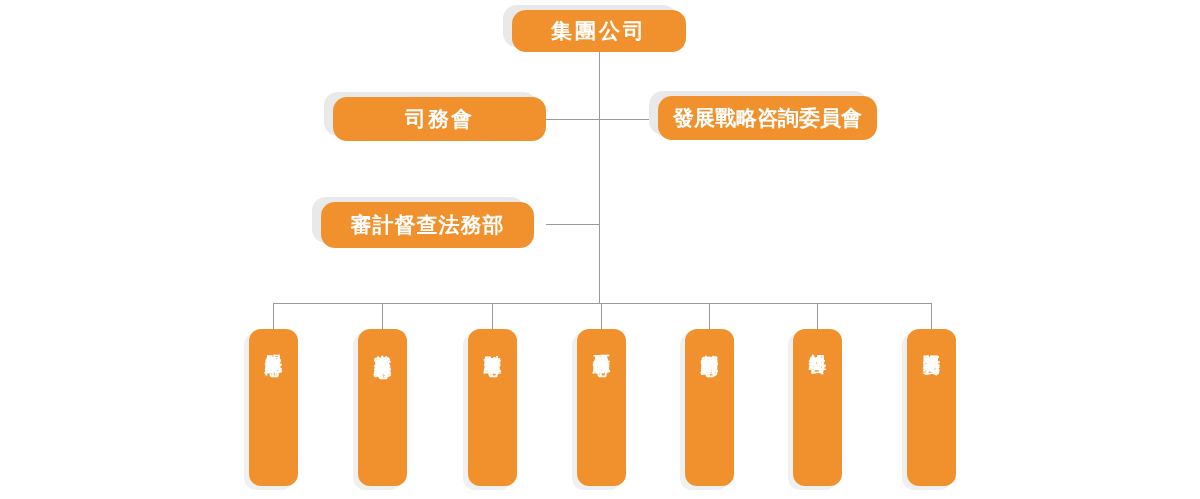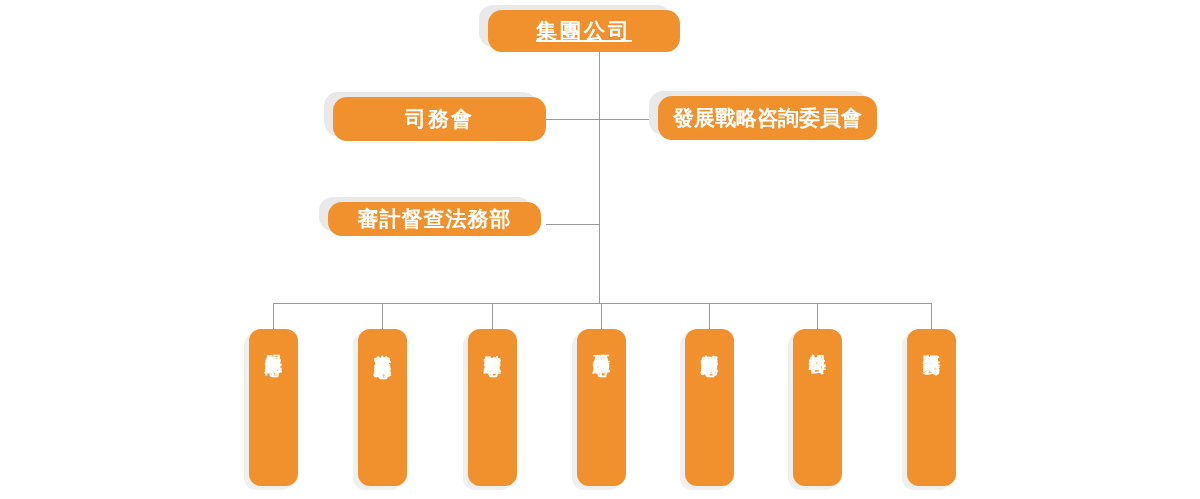--- a/index.html
+++ b/index.html
@@ -23,24 +23,24 @@
     color:var(--node-text);
     font-weight:bold;
     display:flex;align-items:center;justify-content:center;
     box-sizing:border-box;
   }
   .node-h{
     border-radius:14px;
     box-shadow:-9px -5px 0 0 var(--shadow);
     font-size:21px;
   }
-  .node-root{left:488px;top:10px;width:192px;height:42px;letter-spacing:3px;text-decoration:underline;}
+  .node-root{left:512px;top:10px;width:174px;height:42px;letter-spacing:3px;}
   .node-council{left:333px;top:97px;width:213px;height:44px;letter-spacing:2px;}
   .node-committee{left:658px;top:96px;width:219px;height:44px;}
-  .node-audit{left:328px;top:202px;width:213px;height:34px;letter-spacing:1px;}
+  .node-audit{left:321px;top:202px;width:213px;height:46px;letter-spacing:1px;}
   .node-v{
     top:329px;width:49px;height:157px;
     border-radius:12px;
     box-shadow:-5px 4px 0 0 #F0F0F0;
     font-size:17px;
     align-items:flex-start;
     padding-top:12px;
   }
   .node-v .vtext{
     writing-mode:vertical-rl;

